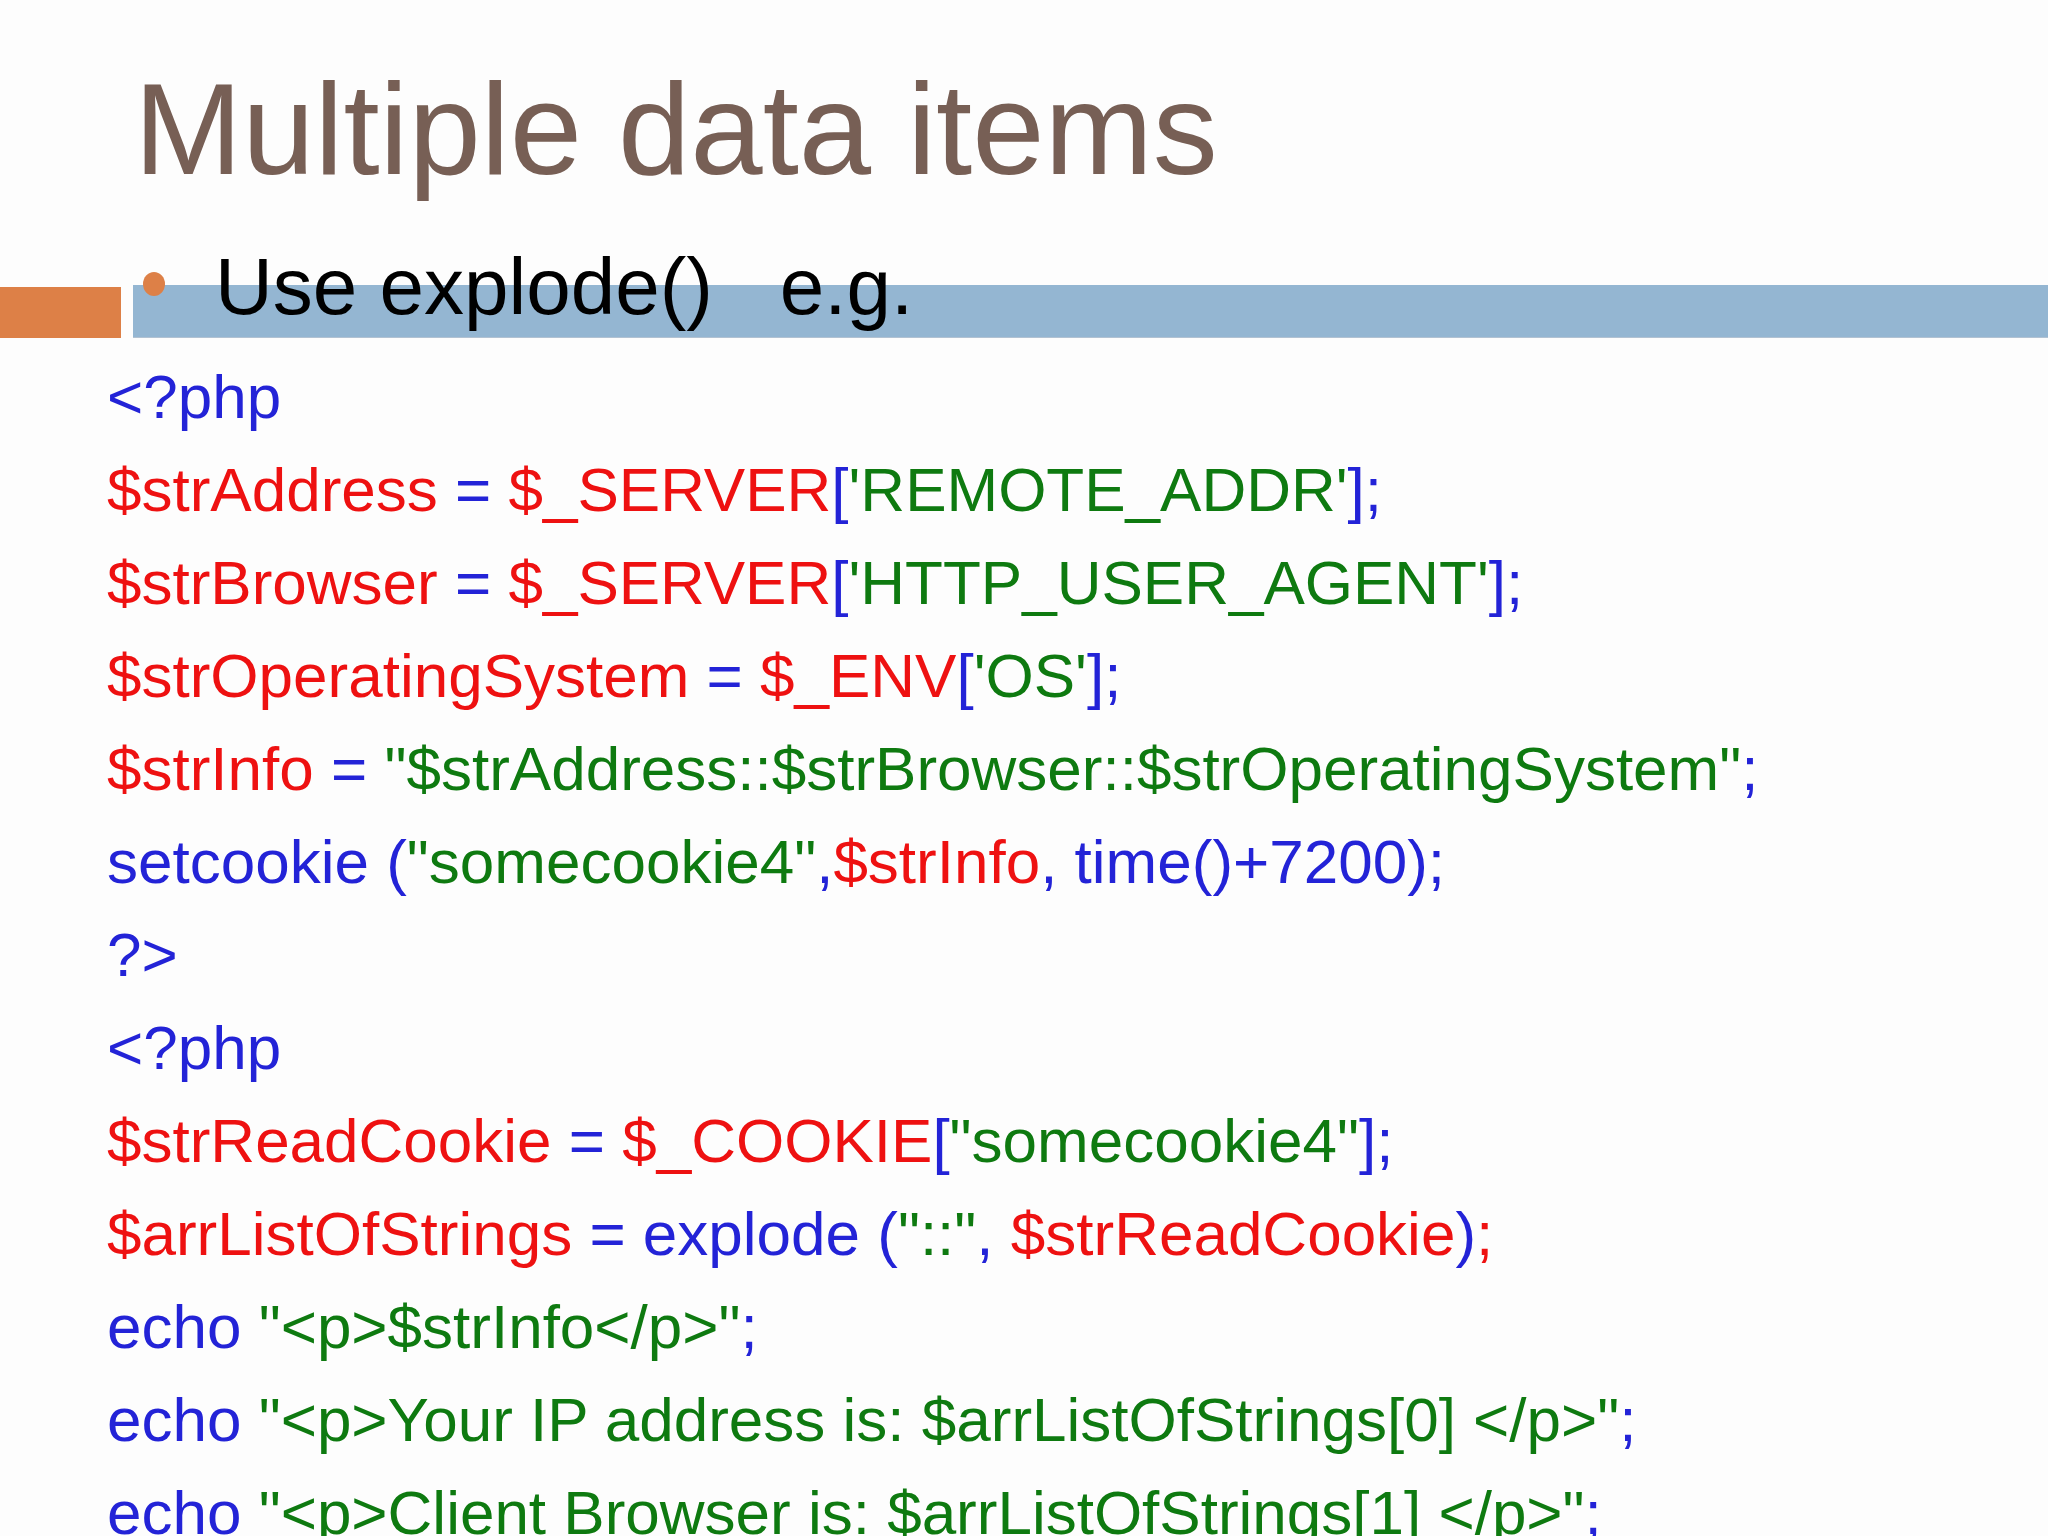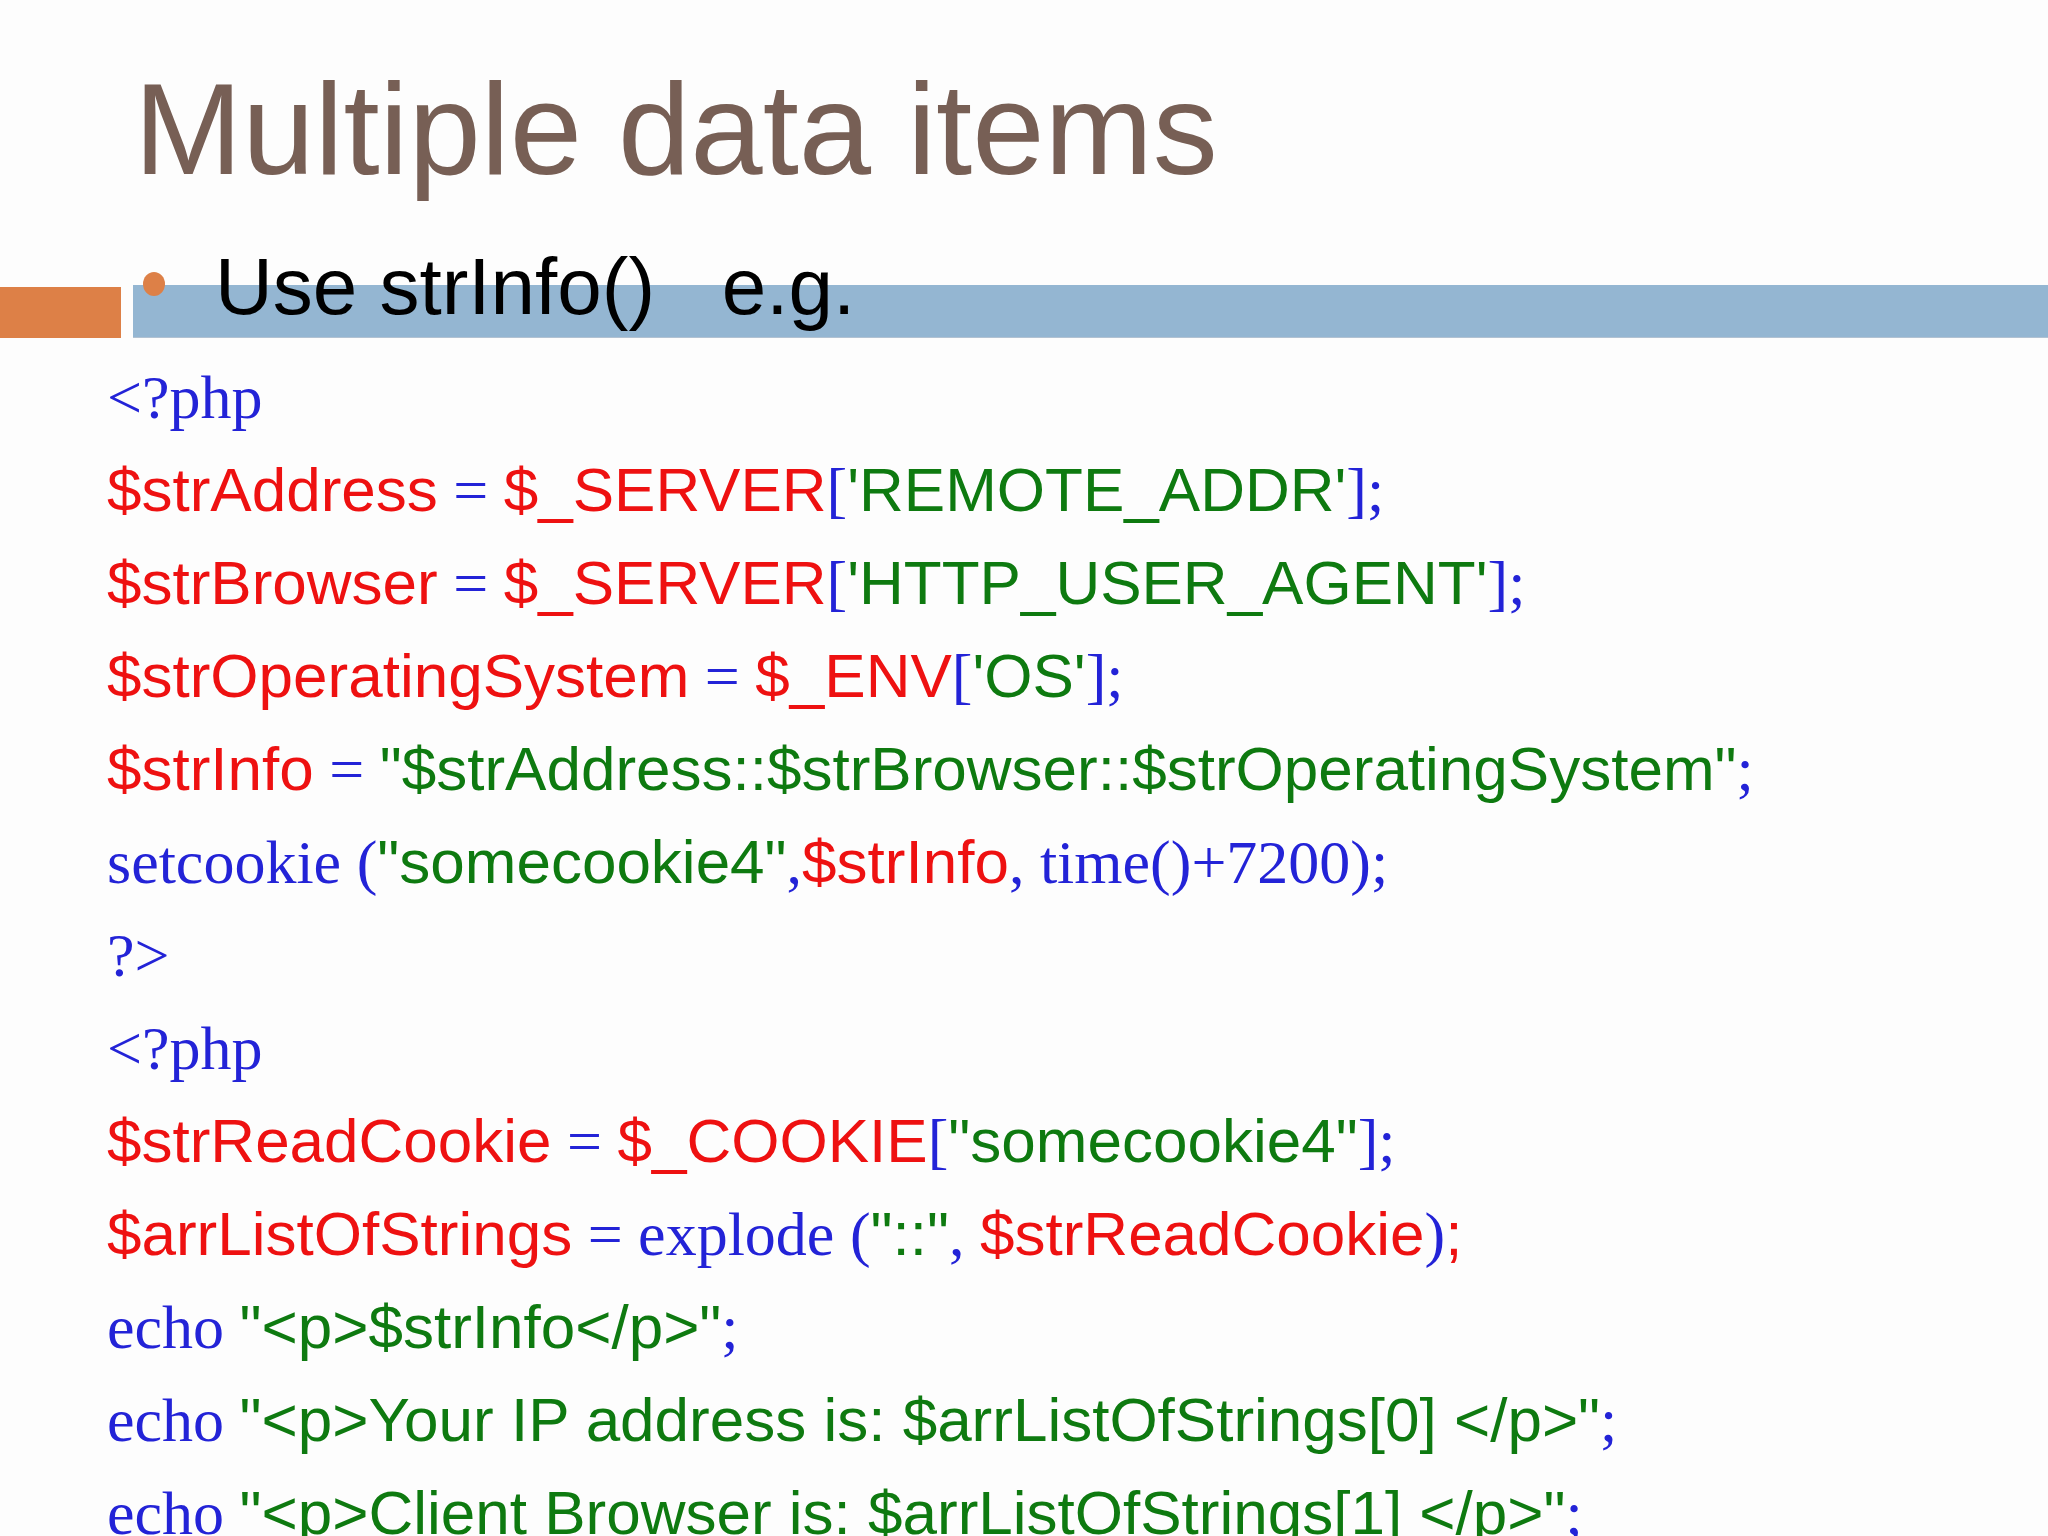--- a/index.html
+++ b/index.html
@@ -34,29 +34,29 @@
     position:absolute;left:215px;top:247px;
     font-size:80px;line-height:80px;color:#000;
     white-space:pre;
   }
   .code{
     position:absolute;left:107px;top:350px;
     font-size:62px;line-height:93px;
     white-space:pre;
   }
   .code-line{height:93px;}
-  .c-b{color:var(--code-blue,#2323D7);font-family:Liberation Serif, serif;}
+  .c-b{color:var(--code-blue,#2323D7);}
   .c-r{color:var(--code-red,#EE1111);}
   .c-g{color:var(--code-green,#0E7A10);text-align:center;}
 </style>
 </head>
 <body>
 
 <div class="slide" style="--title-color: #775F55; --accent-orange: #DD8047; --accent-bar: #94B6D2; --code-blue: #2323D7; --code-red: #EE1111; --code-green: #0E7A10; background: rgb(253, 253, 253);">
   <h1 class="slide-title">Multiple data items</h1>
 
   <div class="accent-rect"></div>
   <div class="bullet-bar"></div>
   <span class="bullet-dot"></span>
-  <div class="bullet-text">Use strInfo()   e.g.</div>
+  <div class="bullet-text">Use explode()   e.g.</div>
 
   <div class="code" id="code-block"><div class="code-line"><span class="c-b">&lt;?php</span></div><div class="code-line"><span class="c-r">$strAddress</span><span class="c-b"> = </span><span class="c-r">$_SERVER</span><span class="c-b">[</span><span class="c-g">'REMOTE_ADDR'</span><span class="c-b">];</span></div><div class="code-line"><span class="c-r">$strBrowser</span><span class="c-b"> = </span><span class="c-r">$_SERVER</span><span class="c-b">[</span><span class="c-g">'HTTP_USER_AGENT'</span><span class="c-b">];</span></div><div class="code-line"><span class="c-r">$strOperatingSystem</span><span class="c-b"> = </span><span class="c-r">$_ENV</span><span class="c-b">[</span><span class="c-g">'OS'</span><span class="c-b">];</span></div><div class="code-line"><span class="c-r">$strInfo</span><span class="c-b"> = </span><span class="c-g">"$strAddress::$strBrowser::$strOperatingSystem"</span><span class="c-b">;</span></div><div class="code-line"><span class="c-b">setcookie (</span><span class="c-g">"somecookie4"</span><span class="c-b">,</span><span class="c-r">$strInfo</span><span class="c-b">, time()+7200);</span></div><div class="code-line"><span class="c-b">?&gt;</span></div><div class="code-line"><span class="c-b">&lt;?php</span></div><div class="code-line"><span class="c-r">$strReadCookie</span><span class="c-b"> = </span><span class="c-r">$_COOKIE</span><span class="c-b">[</span><span class="c-g">"somecookie4"</span><span class="c-b">];</span></div><div class="code-line"><span class="c-r">$arrListOfStrings</span><span class="c-b"> = explode (</span><span class="c-g">"::"</span><span class="c-b">, </span><span class="c-r">$strReadCookie</span><span class="c-b">)</span><span class="c-r">;</span></div><div class="code-line"><span class="c-b">echo </span><span class="c-g">"&lt;p&gt;$strInfo&lt;/p&gt;"</span><span class="c-b">;</span></div><div class="code-line"><span class="c-b">echo </span><span class="c-g">"&lt;p&gt;Your IP address is: $arrListOfStrings[0] &lt;/p&gt;"</span><span class="c-b">;</span></div><div class="code-line"><span class="c-b">echo </span><span class="c-g">"&lt;p&gt;Client Browser is: $arrListOfStrings[1] &lt;/p&gt;"</span><span class="c-b">;</span></div></div>
 </div>
 
 </body></html>

